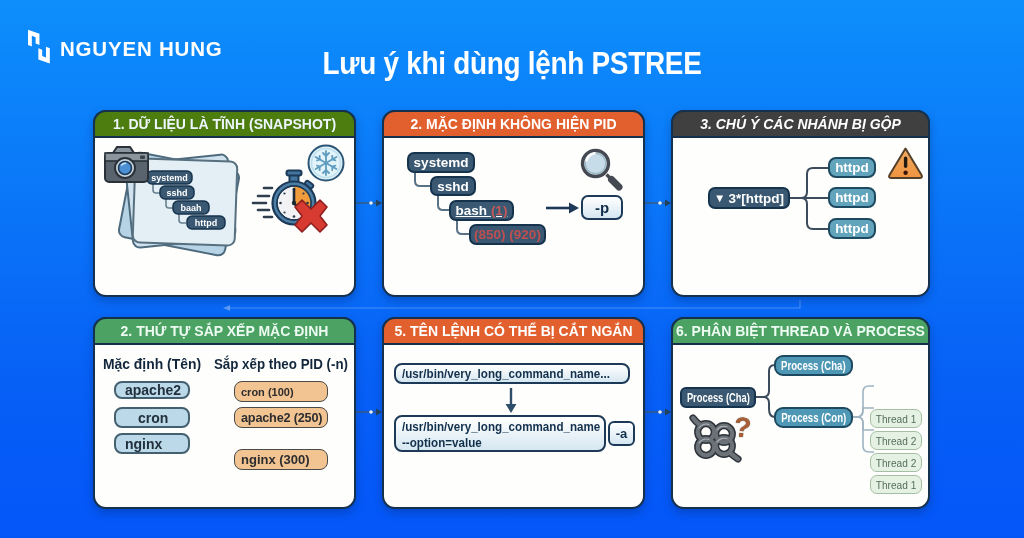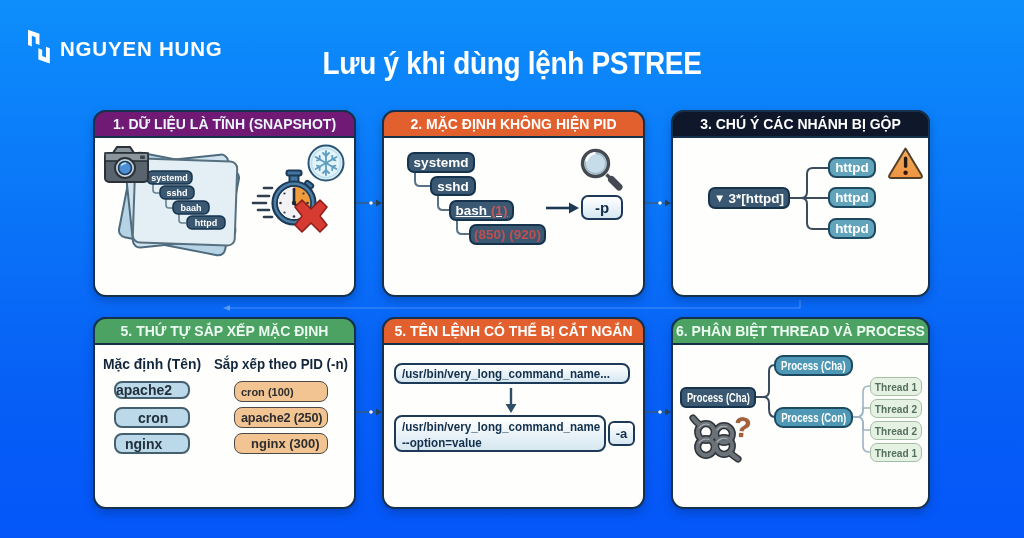--- a/index.html
+++ b/index.html
@@ -15,40 +15,40 @@
     box-shadow:0 4px 8px rgba(3,40,110,.35);box-sizing:border-box;}
   .hd{position:absolute;left:-2px;top:-2px;right:-2px;height:24px;border:2px solid #15314d;
     border-radius:13px 13px 0 0;display:flex;align-items:center;justify-content:center;
     font-weight:bold;font-size:14px;white-space:nowrap;}
   .c1{left:93px;top:110px;width:263px;height:187px;}
   .c2{left:382px;top:110px;width:263px;height:187px;}
   .c3{left:671px;top:110px;width:259px;height:187px;}
   .c4{left:93px;top:317px;width:263px;height:192px;}
   .c5{left:382px;top:317px;width:263px;height:192px;}
   .c6{left:671px;top:317px;width:259px;height:192px;}
-  .hblue{background:#701a75;color:#edf6fc;}
+  .hblue{background:#4d7c0f;color:#edf6fc;}
   .hred{background:#e2602e;color:#fff;}
-  .horange{background:#0f172a;color:#fff;}
+  .horange{background:#404040;color:#fff;font-style:italic;}
   .hgreen{background:#4ba263;color:#ecfbf1;}
   .nbox{position:absolute;background:#3a5871;border:2px solid #16334e;color:#fff;
     font-weight:bold;border-radius:7px;display:flex;align-items:center;justify-content:center;
     box-sizing:border-box;}
   .tealbox{position:absolute;background:#62a4bc;border:2px solid #1d4a60;color:#fff;
     font-weight:bold;border-radius:8px;display:flex;align-items:center;justify-content:center;
     box-sizing:border-box;}
   .lblue{position:absolute;background:#bcd9ea;border:2px solid #44606f;color:#22303c;
     font-weight:bold;border-radius:8px;display:flex;align-items:center;box-sizing:border-box;}
   .lorange{position:absolute;background:#f2c491;border:1.8px solid #4a4a48;color:#2d2d30;
     font-weight:bold;border-radius:8px;display:flex;align-items:center;box-sizing:border-box;}
   .cmdbox{position:absolute;background:linear-gradient(180deg,#ffffff 0%,#d6e7f1 100%);
     border:2px solid #1c3a57;color:#12304c;font-weight:bold;border-radius:8px;
     box-sizing:border-box;}
   .threadbox{position:absolute;background:#e5f1e2;border:1.5px solid #a4bfa3;color:#55705d;
-    font-weight:bold;border-radius:7px;display:flex;align-items:center;justify-content:center;
-    box-sizing:border-box;}
+    font-weight:normal;border-radius:7px;display:flex;align-items:center;justify-content:center;
+    box-sizing:border-box;margin-top:32px;}
   .sblue{position:absolute;background:#4e97b5;border:2px solid #1d4a60;color:#fff;
     font-weight:bold;border-radius:9px;display:flex;align-items:center;justify-content:center;
     box-sizing:border-box;}
   svg.abs{position:absolute;overflow:visible;}
   #logo svg{display:block;}
 </style>
 </head>
 <body>
 <div id="stage">
 
@@ -221,30 +221,30 @@
       <stop offset="0" stop-color="#f3ab60"></stop>
           <stop offset="1" stop-color="#ee9440"></stop>
     </linearGradient>
       </defs>
     <path d="M21.5 3.5 L37.5 30 Q39 33 35.5 33 L7.5 33 Q4 33 5.5 30 Z" fill="url(#wg)" stroke="#54402a" stroke-width="2" stroke-linejoin="round"></path>
     <rect x="19.9" y="11.5" width="3.4" height="11.5" rx="1.7" fill="#231a12"></rect>
     <circle cx="21.6" cy="27.8" r="2.2" fill="#3c1410"></circle>
   </svg>
 
   <div class="card c4">
-    <div class="hd hgreen">5. THỨ TỰ SẮP XẾP MẶC ĐỊNH</div>
+    <div class="hd hgreen">2. THỨ TỰ SẮP XẾP MẶC ĐỊNH</div>
   </div>
   <div class="abs" style="left:97px;top:356px;width:110px;text-align:center;font-weight:bold;font-size:14.5px;color:#13273c;white-space:nowrap;transform:scaleX(0.96);">Mặc định (Tên)</div>
   <div class="abs" style="left:206px;top:356px;width:150px;text-align:center;font-weight:bold;font-size:14.5px;color:#13273c;white-space:nowrap;transform:scaleX(0.92);">Sắp xếp theo PID (-n)</div>
-  <div class="lblue" style="left:114px;top:381px;width:76px;height:18px;font-size:14px;">apache2</div>
+  <div class="lblue" style="left:114px;top:381px;width:76px;height:18px;font-size:14px;padding-left:9px;">apache2</div>
   <div class="lblue" style="left:114px;top:407px;width:76px;height:21px;font-size:14px;padding-left:22px;">cron</div>
   <div class="lblue" style="left:114px;top:433px;width:76px;height:21px;font-size:14px;padding-left:9px;">nginx</div>
   <div class="lorange" style="left:234px;top:381px;width:94px;height:21px;font-size:11px;padding-left:6px;white-space:nowrap;">cron (100)</div>
   <div class="lorange" style="left:234px;top:407px;width:94px;height:21px;font-size:12.7px;padding-left:6px;white-space:nowrap;letter-spacing:-0.2px;">apache2 (250)</div>
-  <div class="lorange" style="left:234px;top:433px;width:94px;height:21px;font-size:13px;padding-left:16px;white-space:nowrap;">nginx (300)</div>
+  <div class="lorange" style="left:234px;top:449px;width:94px;height:21px;font-size:13px;padding-left:6px;white-space:nowrap;">nginx (300)</div>
 
   <div class="card c5">
     <div class="hd hred">5. TÊN LỆNH CÓ THỂ BỊ CẮT NGẮN</div>
   </div>
   <div class="cmdbox" style="left:394px;top:363px;width:236px;height:21px;font-size:12.5px;white-space:nowrap;overflow:hidden;
        display:flex;align-items:center;padding-left:6px;">
       <span style="transform:scaleX(0.93);transform-origin:left center;display:inline-block;">/usr/bin/very_long_command_name...</span>
     </div>
   <svg class="abs" width="14" height="26" style="left:504px;top:388px;">
     <line x1="7" y1="0" x2="7" y2="18" stroke="#2e4d68" stroke-width="2.4"></line>

